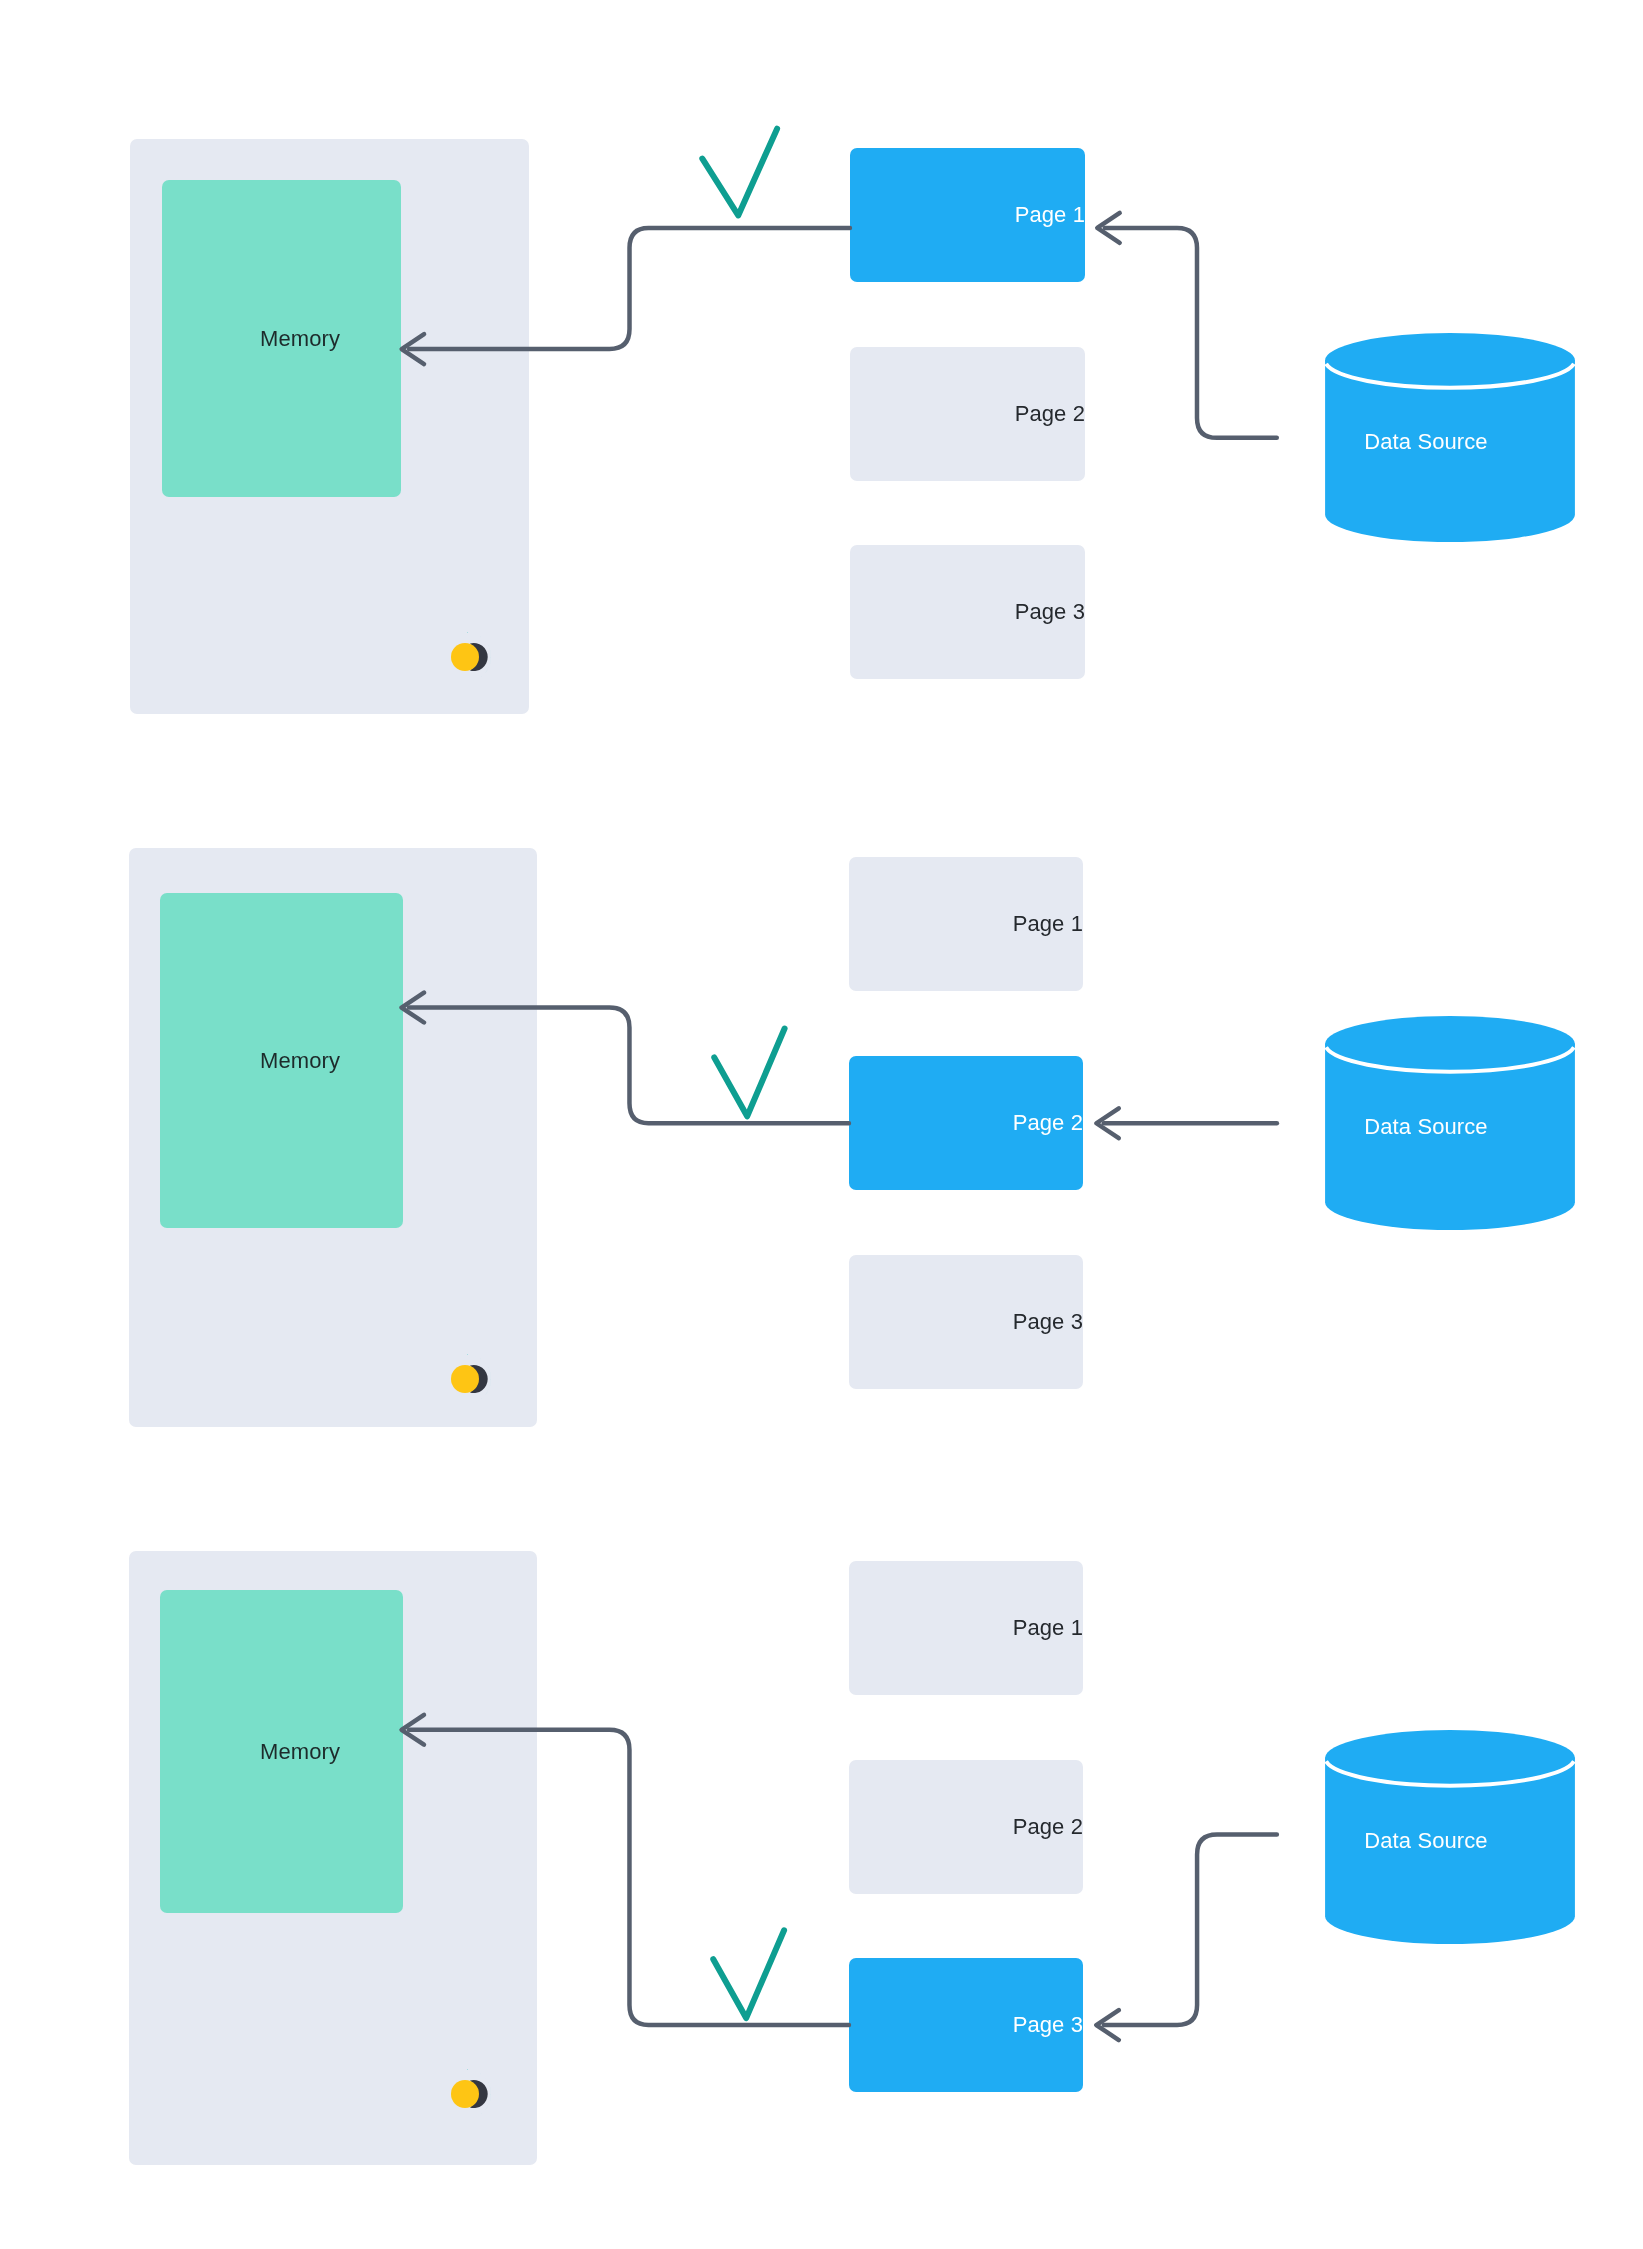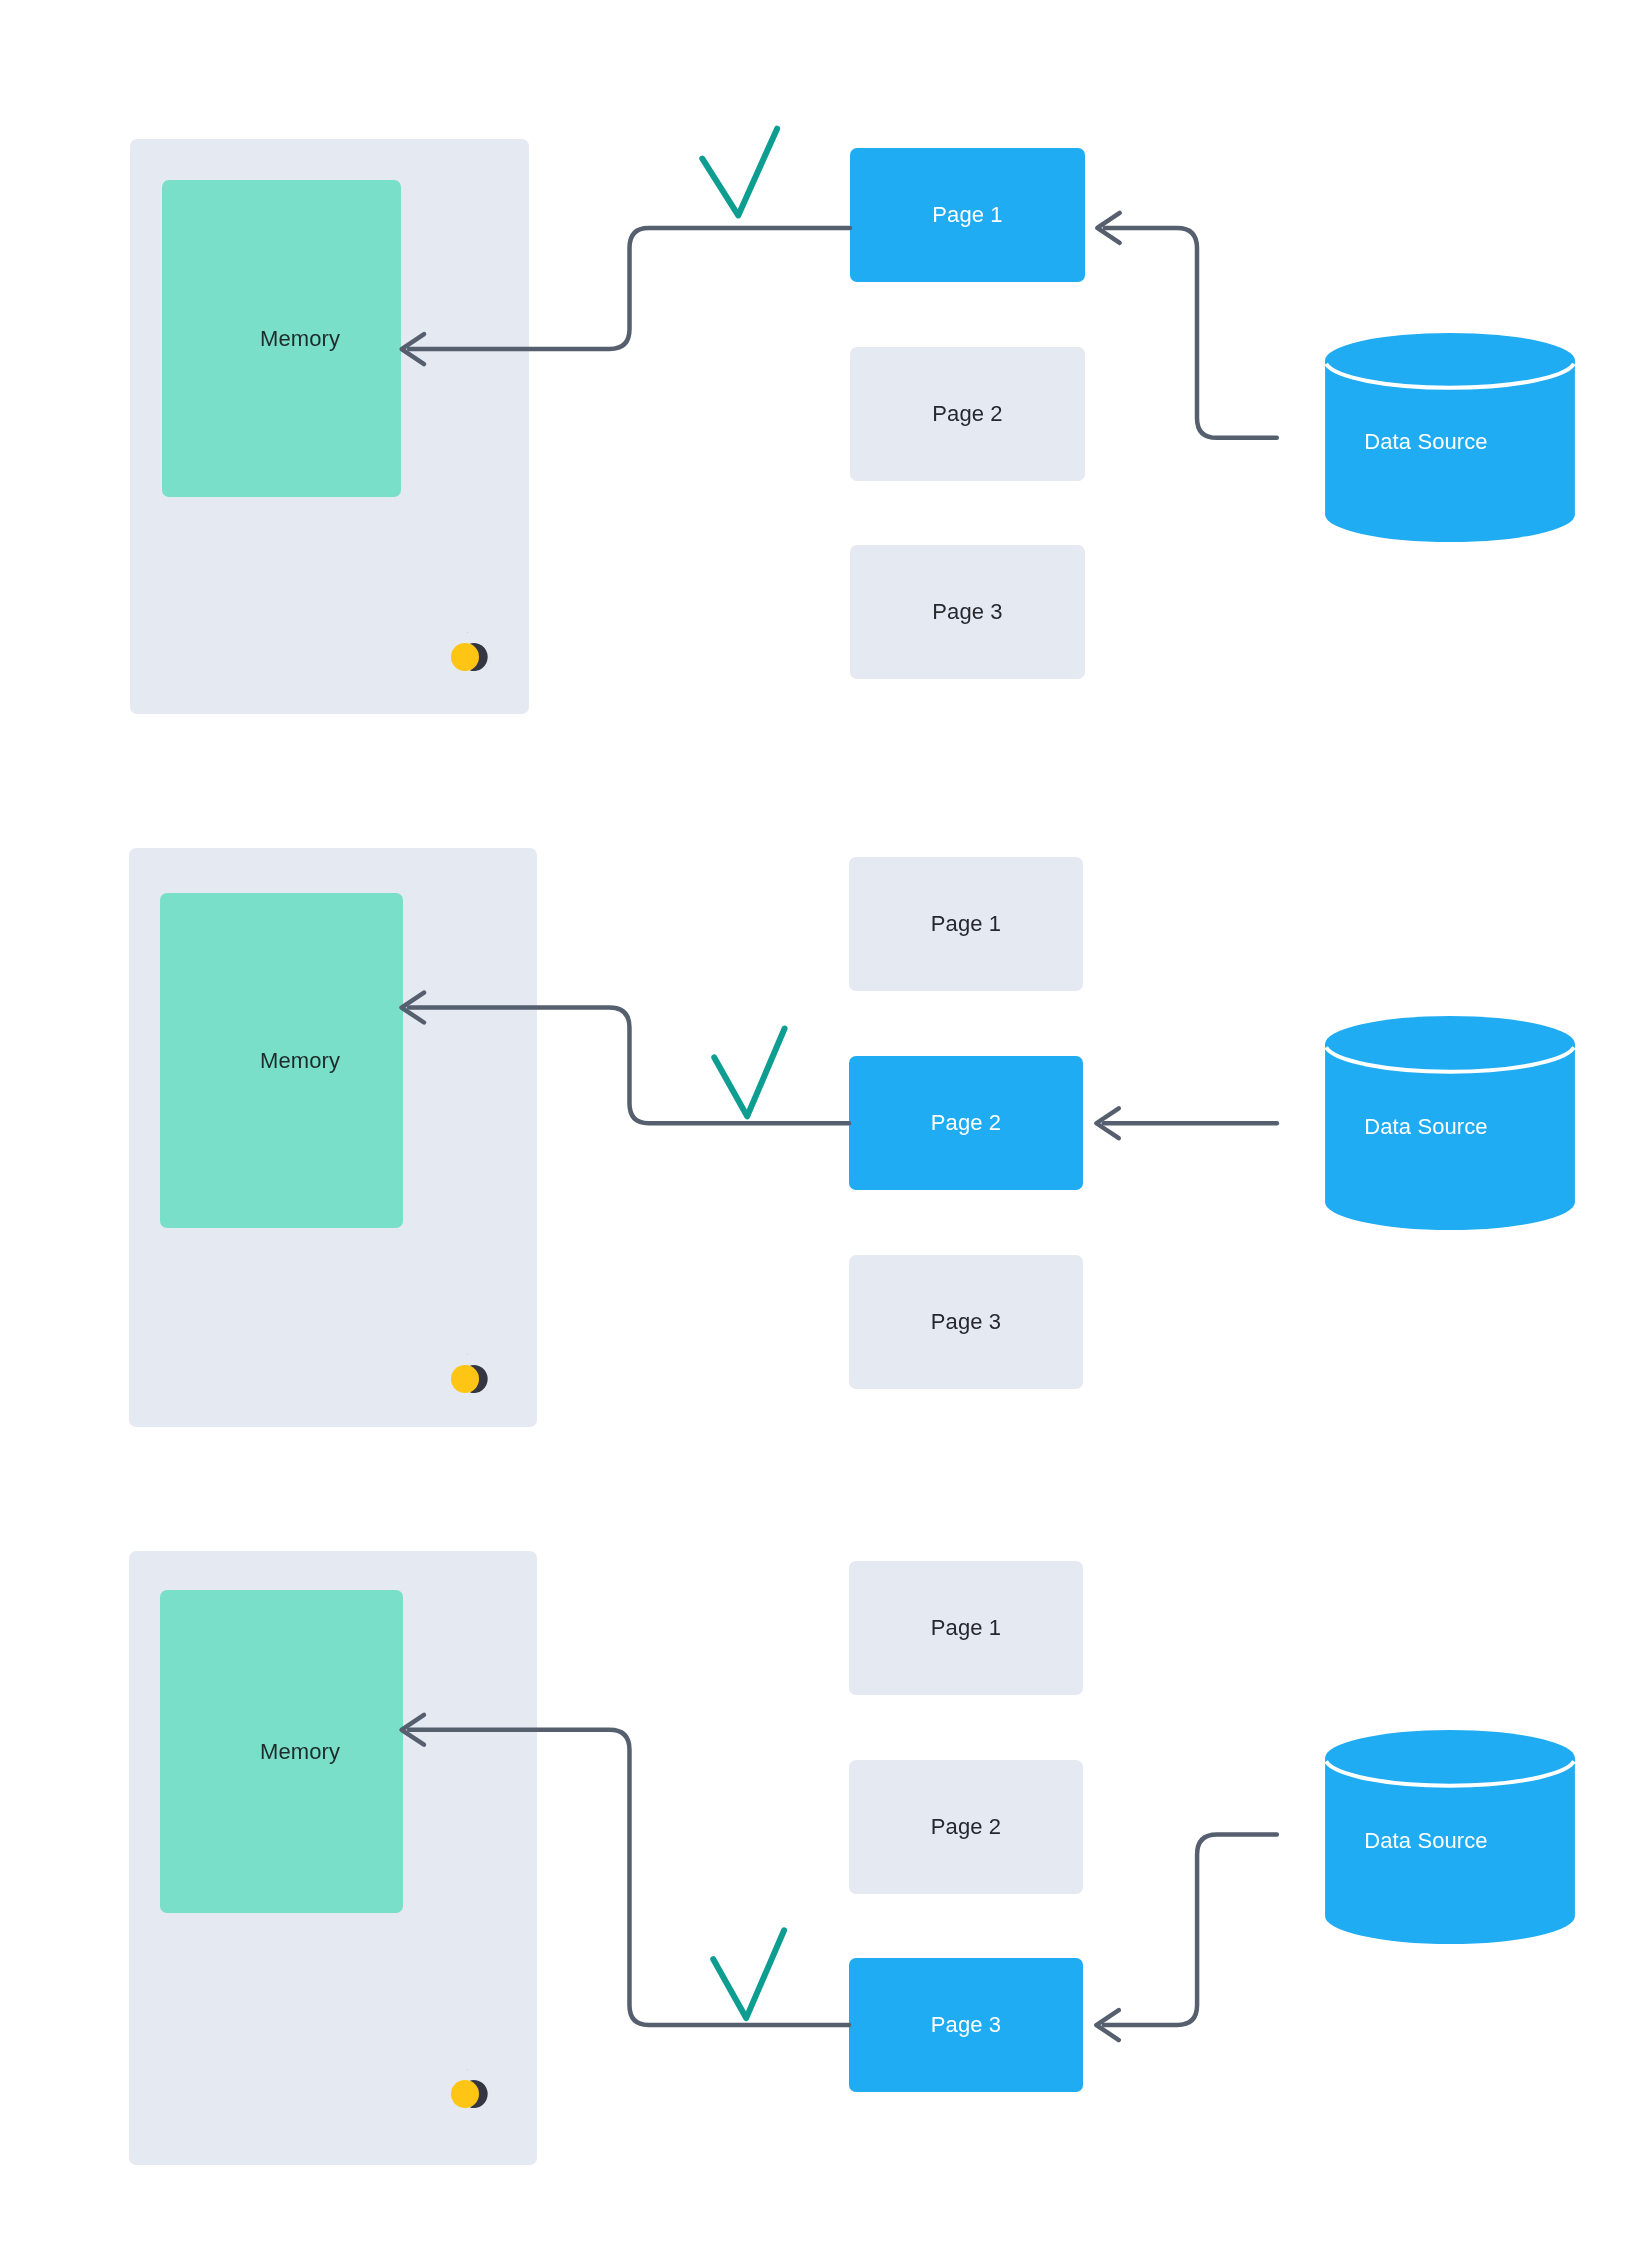--- a/index.html
+++ b/index.html
@@ -44,21 +44,21 @@
     color: #1D2B2B;
     letter-spacing: 0.1px;
     margin-left: 37px;
   }
   
   .page-tile {
     position: absolute;
     border-radius: 7px;
     display: flex;
     align-items: center;
-    justify-content: center;
+    justify-content: flex-end;
   }
   .page-tile.inactive {
     background: #E5E9F2;
   }
   .page-tile.active {
     background: #1FACF3;
   }
   .page-label {
     font-size: 22px;
     letter-spacing: 0.1px;

